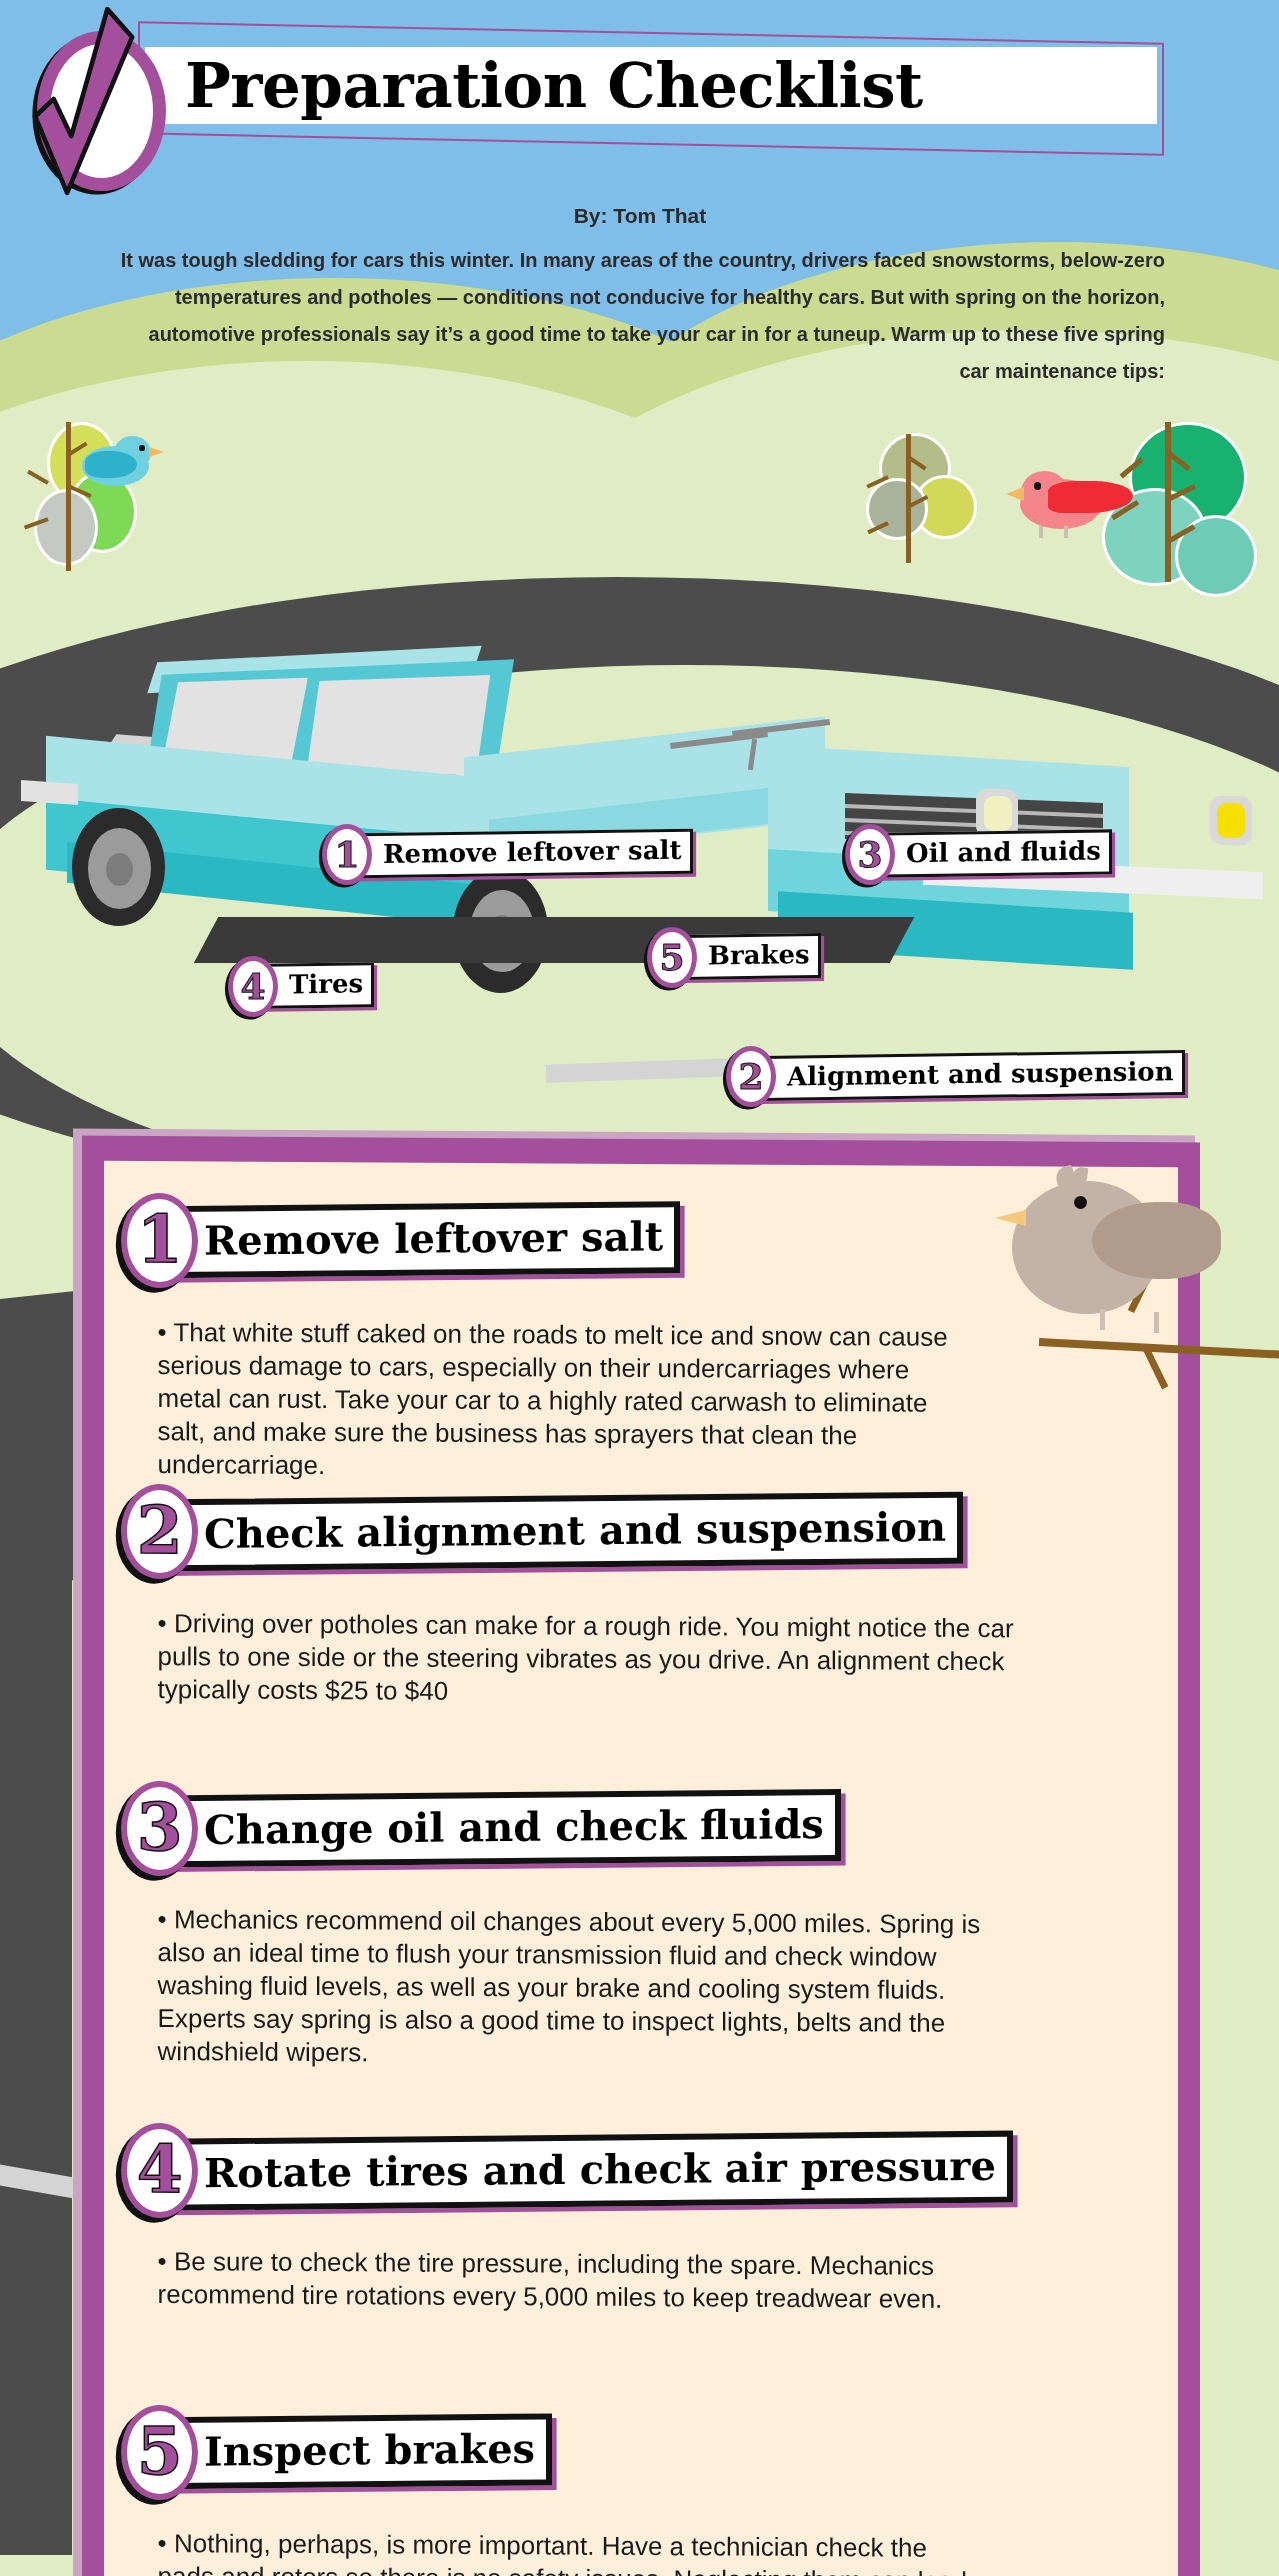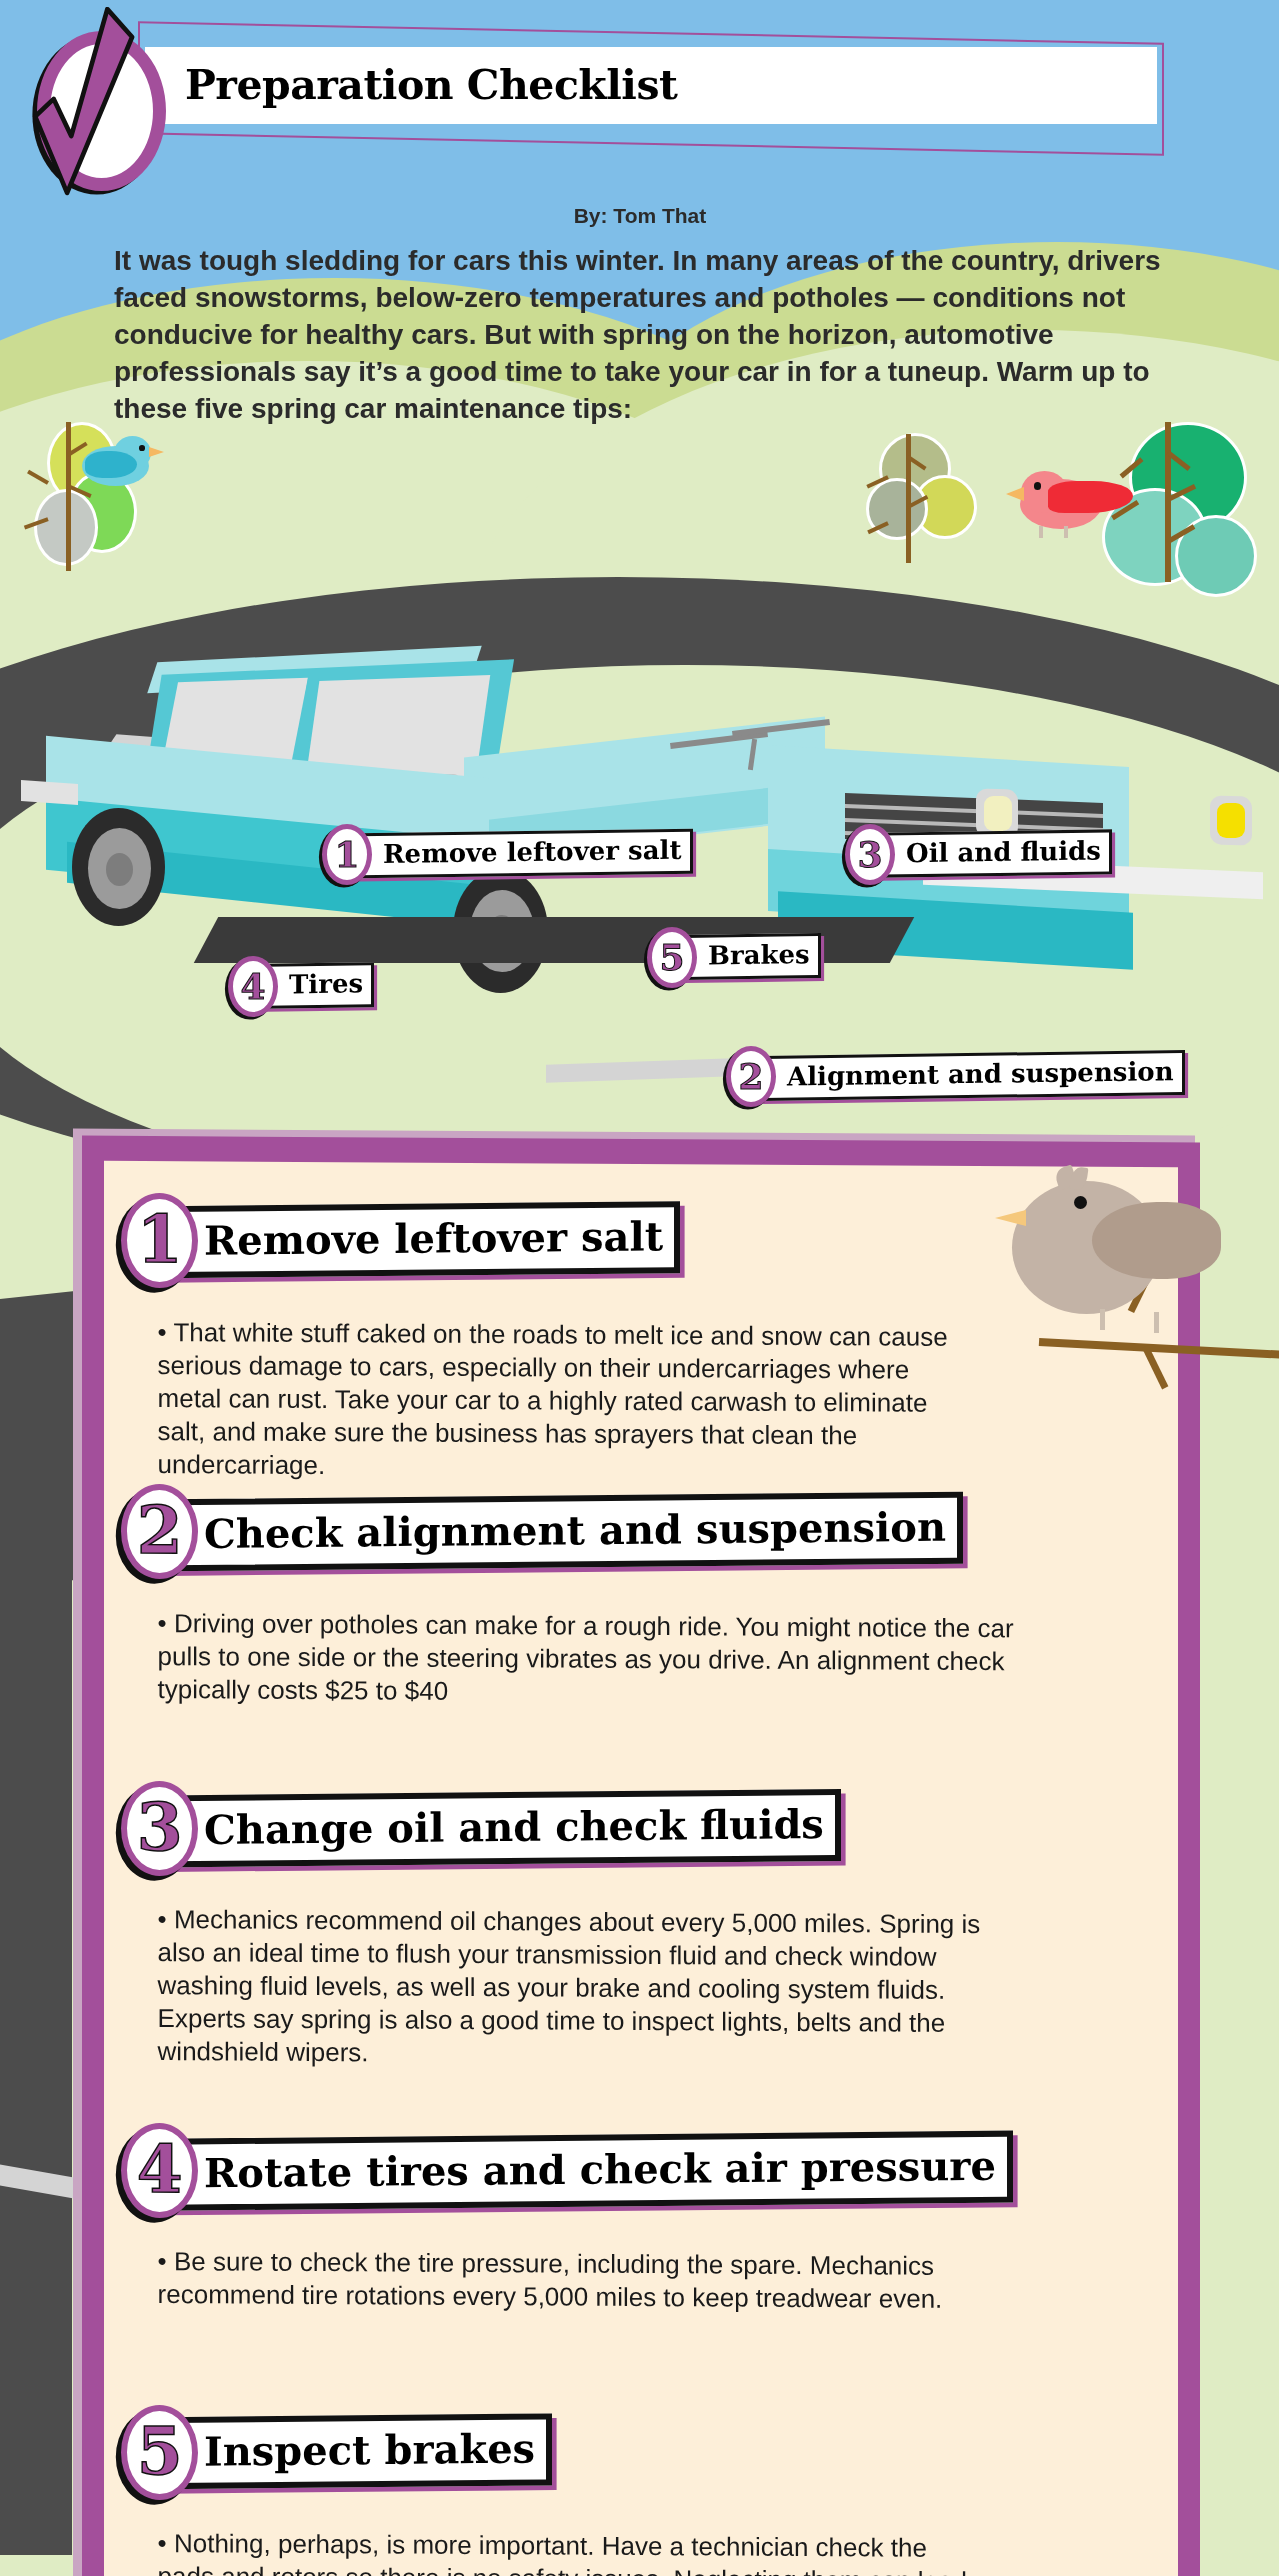--- a/index.html
+++ b/index.html
@@ -75,21 +75,21 @@
   .title-frame{
     position:absolute;left:138px;top:32px;width:1026px;height:113px;
     border:2.6px solid #a34f9b;
     transform:skewY(1.2deg);
     box-sizing:border-box;
   }
   .title-text{
     position:absolute;left:185px;top:47px;width:969px;height:77px;
     font-family:"DejaVu Serif", serif;
     font-weight:bold;
-    font-size:41px;
+    font-size:61px;
     line-height:77px;
     color:#000;
     letter-spacing:-0.5px;
     white-space:nowrap;
   }
   .check-mark{
     position:absolute;left:10.3px;top:2.6px;width:165px;height:191px;
   }
   .check-ellipse{
     position:absolute;left:27px;top:28px;width:129px;height:160px;
@@ -102,23 +102,23 @@
     width:130px;height:190px;
   }
 
   .byline{
     position:absolute;left:0;top:204px;width:1280px;text-align:center;
     font-family:"Liberation Sans", sans-serif;
     font-weight:bold;font-size:21px;color:#2b2b2b;
   }
   .intro{
     position:absolute;left:114px;top:242px;width:1051px;
-    text-align:left;
+    text-align:right;
     font-family:"Liberation Sans", sans-serif;
-    font-weight:bold;font-size:28px;line-height:37px;color:#2b2b2b;
+    font-weight:bold;font-size:20px;line-height:37px;color:#2b2b2b;
   }
 
   
   .callout{position:absolute;}
   .callout .cnum{
     position:absolute;left:0;top:0;
     width:50px;height:61px;
     border:5.2px solid #a34f9b;border-radius:50%;
     background:#fff;box-sizing:border-box;
     box-shadow:-3.1px 2.6px 0 0 #111;

